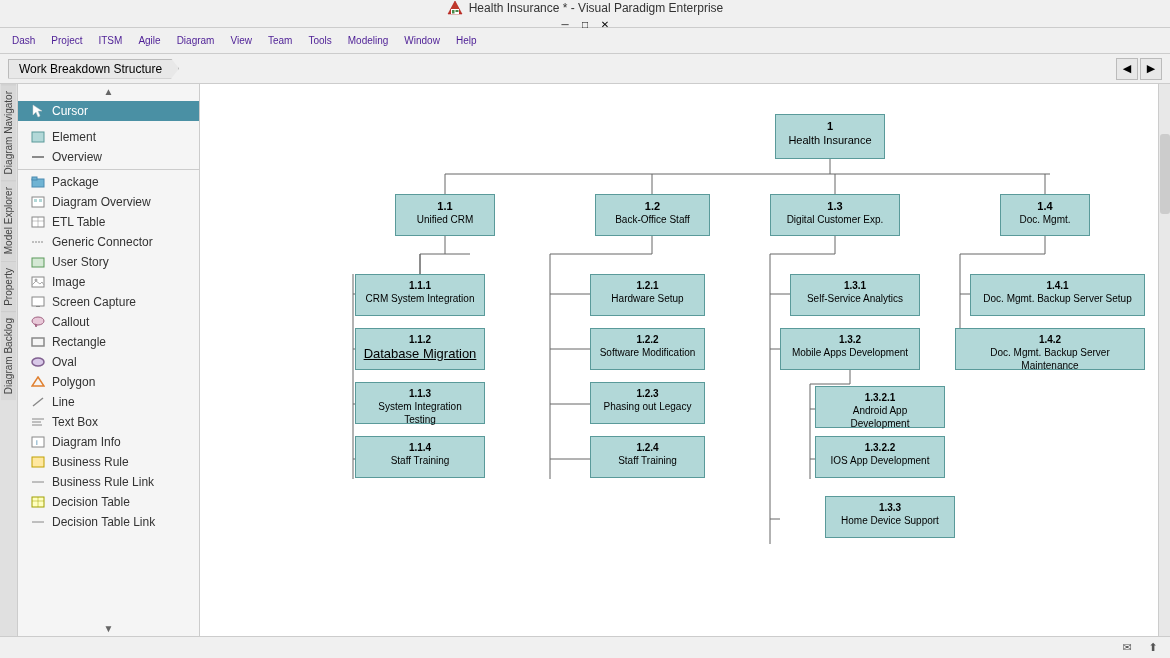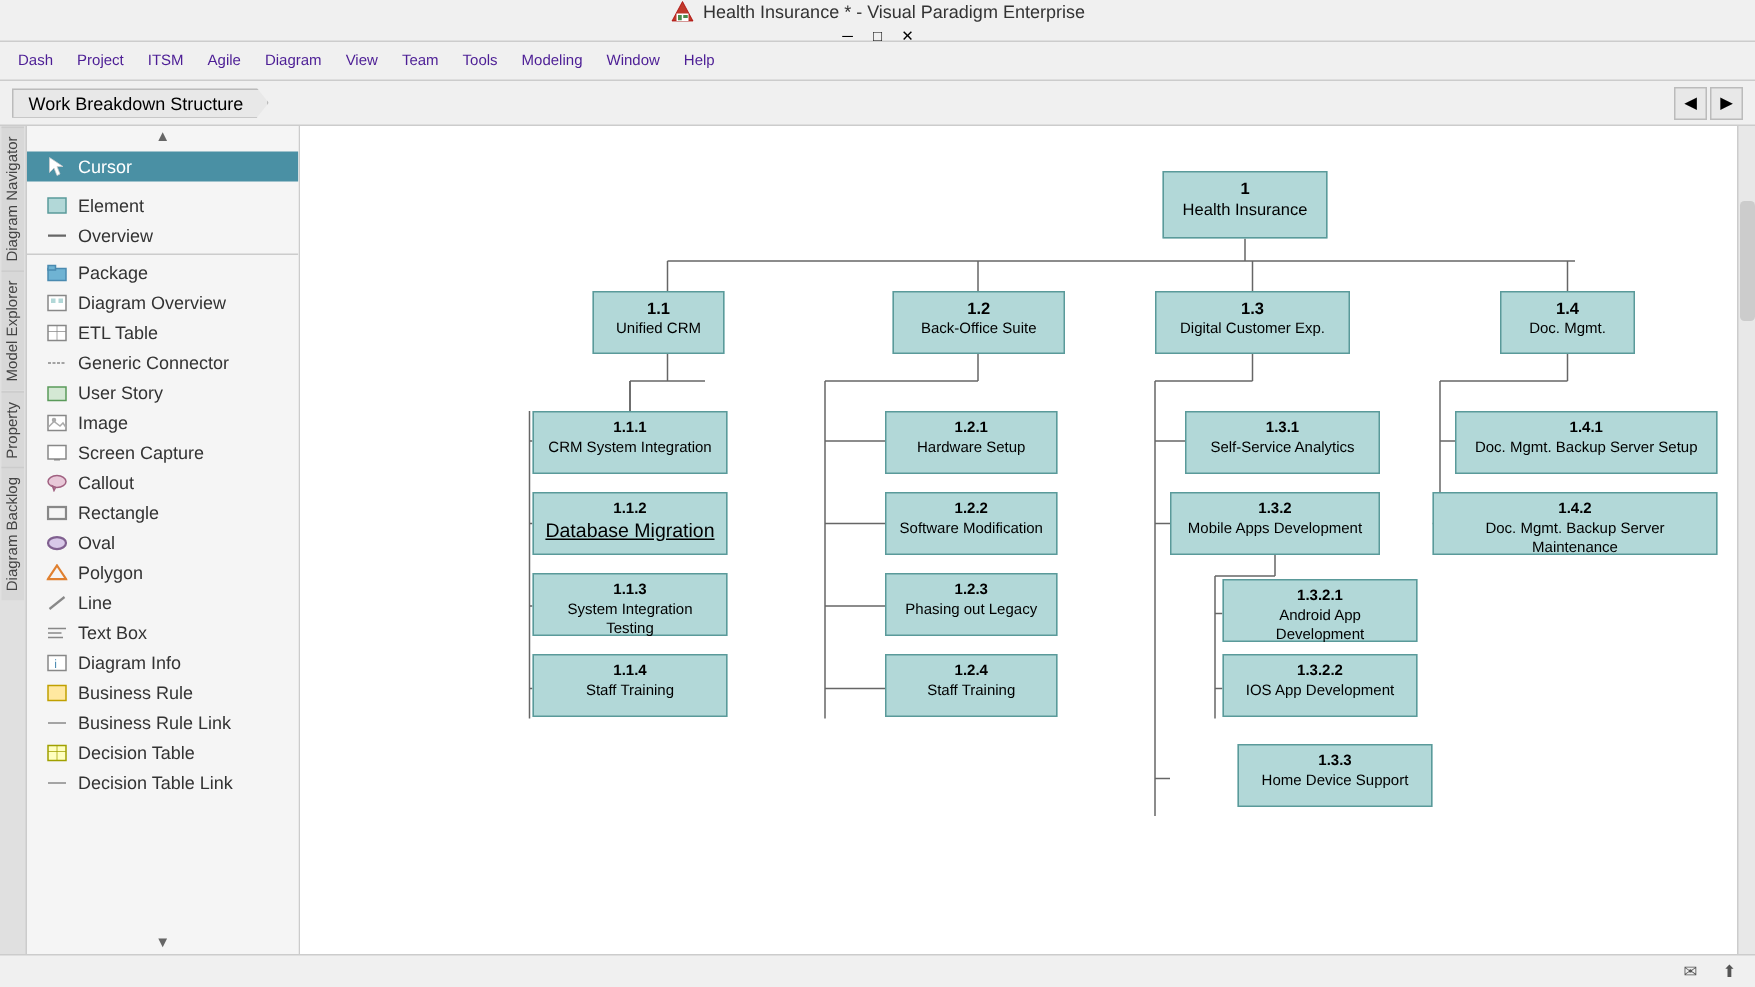--- a/index.html
+++ b/index.html
@@ -416,27 +416,27 @@
         <line x1="760" y1="170" x2="760" y2="270" stroke="#666" stroke-width="1"></line>
         <line x1="760" y1="210" x2="770" y2="210" stroke="#666" stroke-width="1"></line>
         <line x1="760" y1="265" x2="755" y2="265" stroke="#666" stroke-width="1"></line>
       </svg>
 
       <div class="wbs-node" style="left:575px; top:30px; width:110px; height:45px;">
         <div style="font-weight:bold; font-size:11px;">1</div>
         <div style="font-size:11px;">Health Insurance</div>
       </div>
 
-      <div class="wbs-node" style="left:195px; top:110px; width:88px; height:42px;">
+      <div class="wbs-node" style="left:195px; top:110px; width:100px; height:42px;">
         <div style="font-weight:bold; font-size:11px;">1.1</div>
         <div style="font-size:10px;">Unified CRM</div>
       </div>
       <div class="wbs-node" style="left:395px; top:110px; width:115px; height:42px;">
         <div style="font-weight:bold; font-size:11px;">1.2</div>
-        <div style="font-size:10px;">Back-Office Suite</div>
+        <div style="font-size:10px;">Back-Office Staff</div>
       </div>
       <div class="wbs-node" style="left:570px; top:110px; width:130px; height:42px;">
         <div style="font-weight:bold; font-size:11px;">1.3</div>
         <div style="font-size:10px;">Digital Customer Exp.</div>
       </div>
       <div class="wbs-node" style="left:800px; top:110px; width:90px; height:42px;">
         <div style="font-weight:bold; font-size:11px;">1.4</div>
         <div style="font-size:10px;">Doc. Mgmt.</div>
       </div>
 

